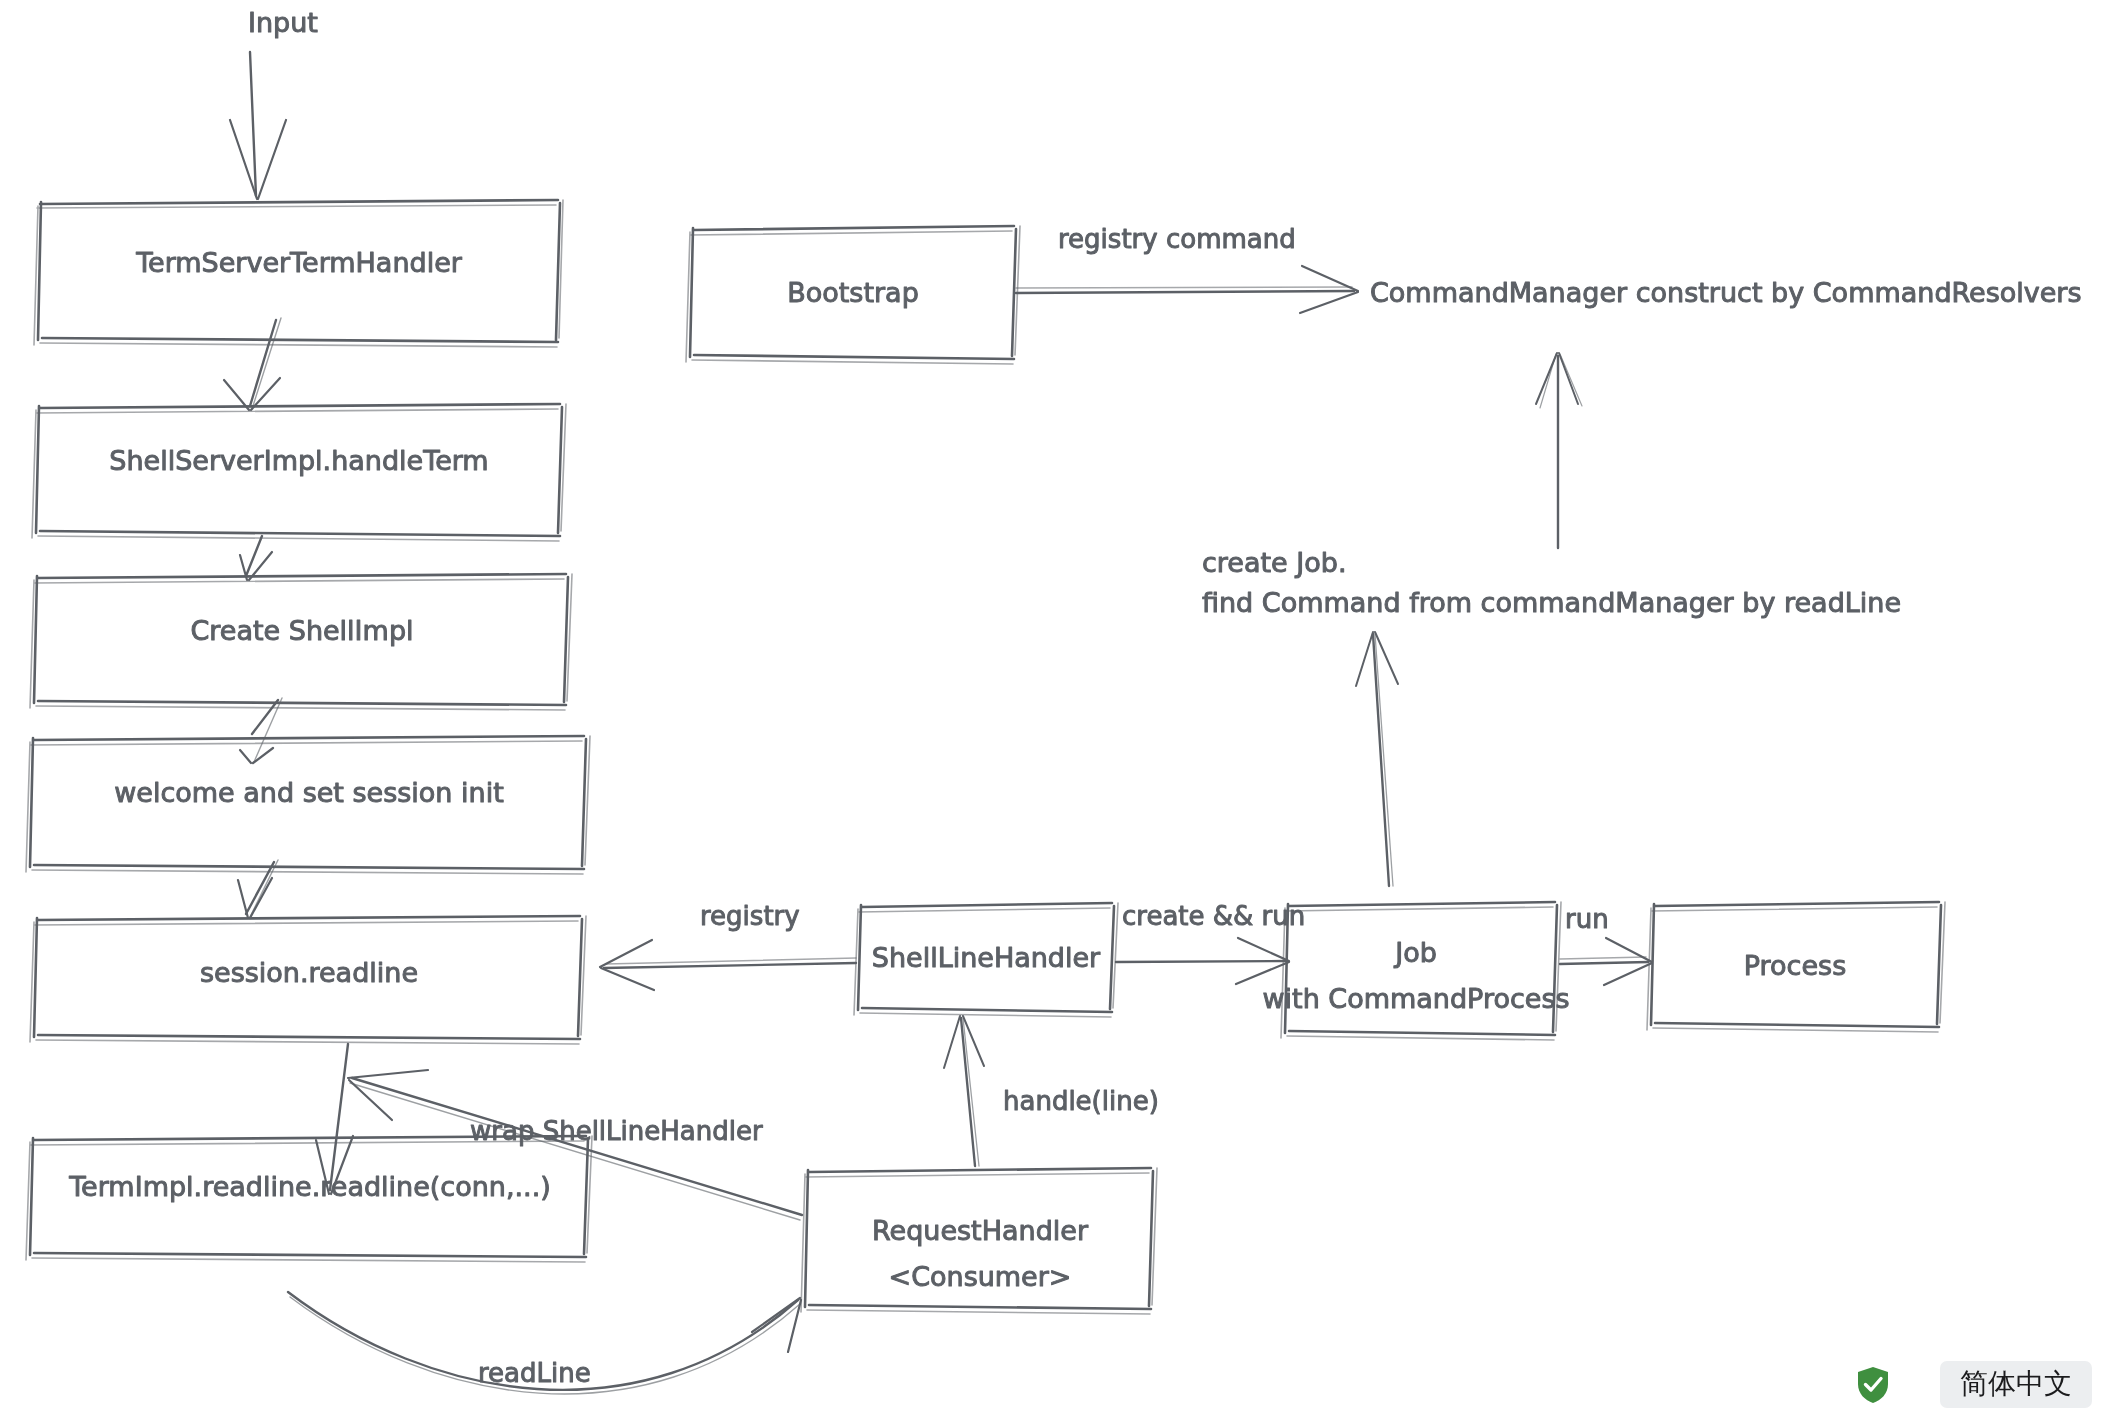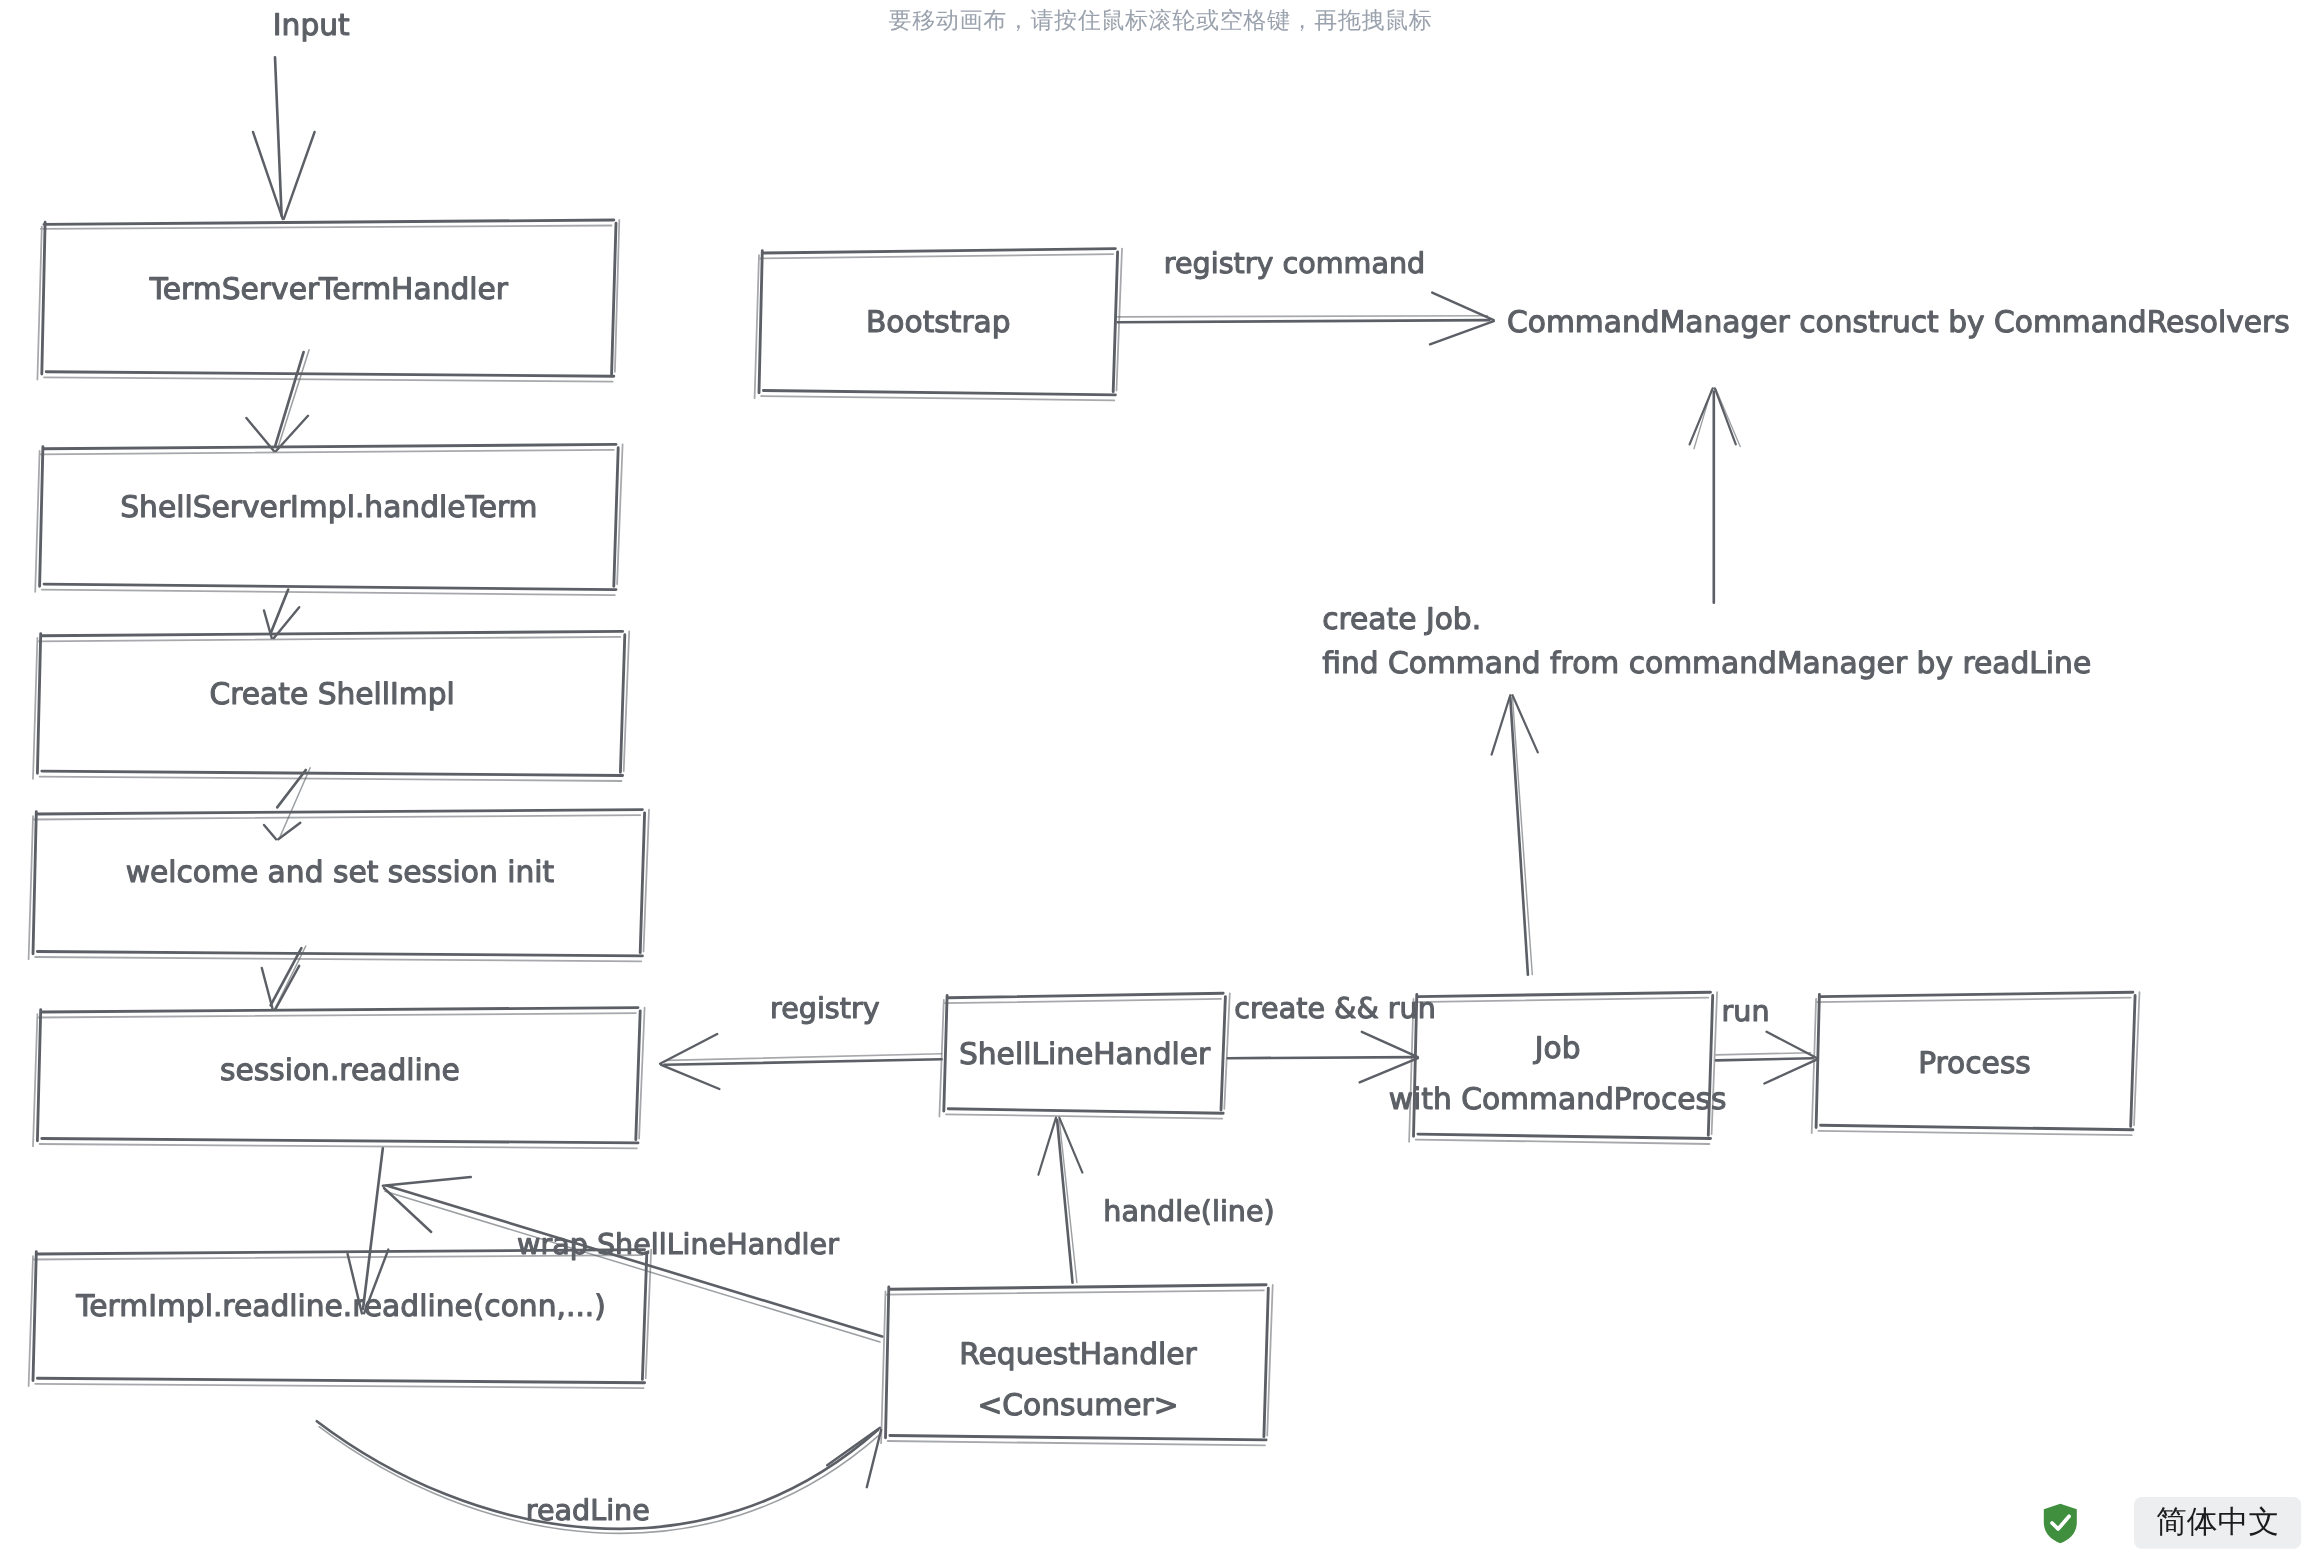--- a/index.html
+++ b/index.html
@@ -17,21 +17,20 @@
   text{font-family:"DejaVu Sans","Liberation Sans",sans-serif;}
   .nd-label{font-size:27px;fill:#5c6066;}
   .edge-label{font-size:26px;fill:#5c6066;}
   .free-label{font-size:27px;fill:#5c6066;}
 </style>
 </head>
 <body>
 
 <div id="canvas">
 
-  <div class="hint">要移动画布，请按住鼠标滚轮或空格键，再拖拽鼠标</div>
 
   <svg id="sketch" viewBox="0 0 2110 1422">
     <g fill="none" stroke="#5c6066" stroke-linecap="round" stroke-linejoin="round">
 
       <g>
         <path d="M40 204 L558 200 M560 203 L556 340 M558 342 L42 338 M38 340 L41 202" stroke-width="2.6"></path>
         <path d="M37 208 L556 205 M563 200 L559 338 M557 347 L40 343 M34 345 L38 206" stroke-width="1.6" opacity=".55"></path>
         <text class="nd-label" x="299" y="272" text-anchor="middle">TermServerTermHandler</text>
       </g>
 

